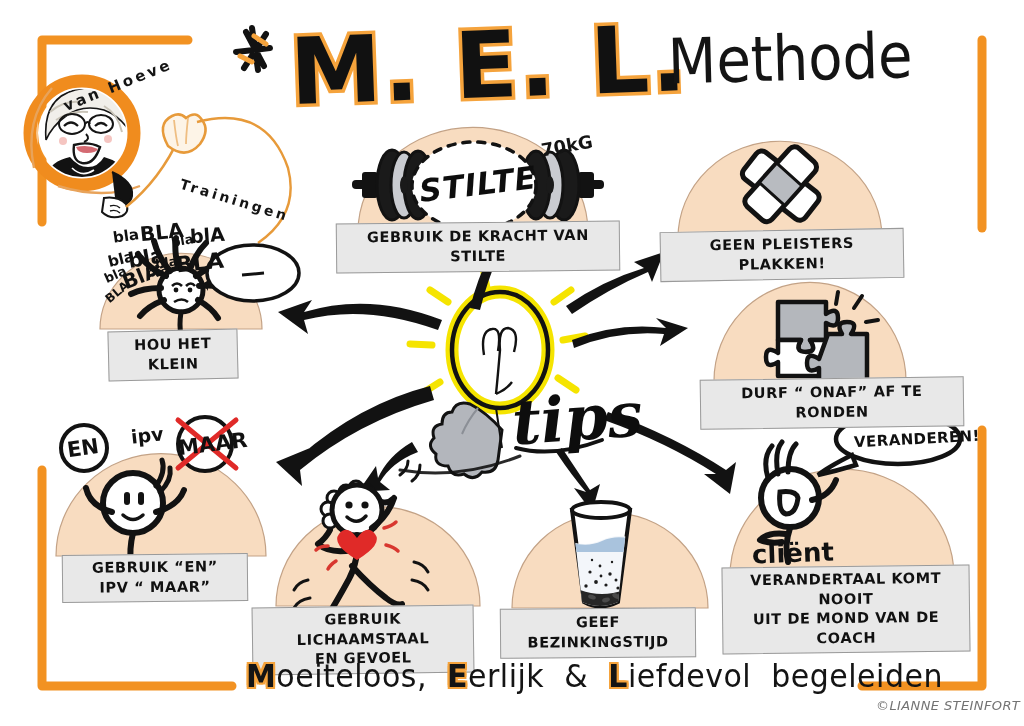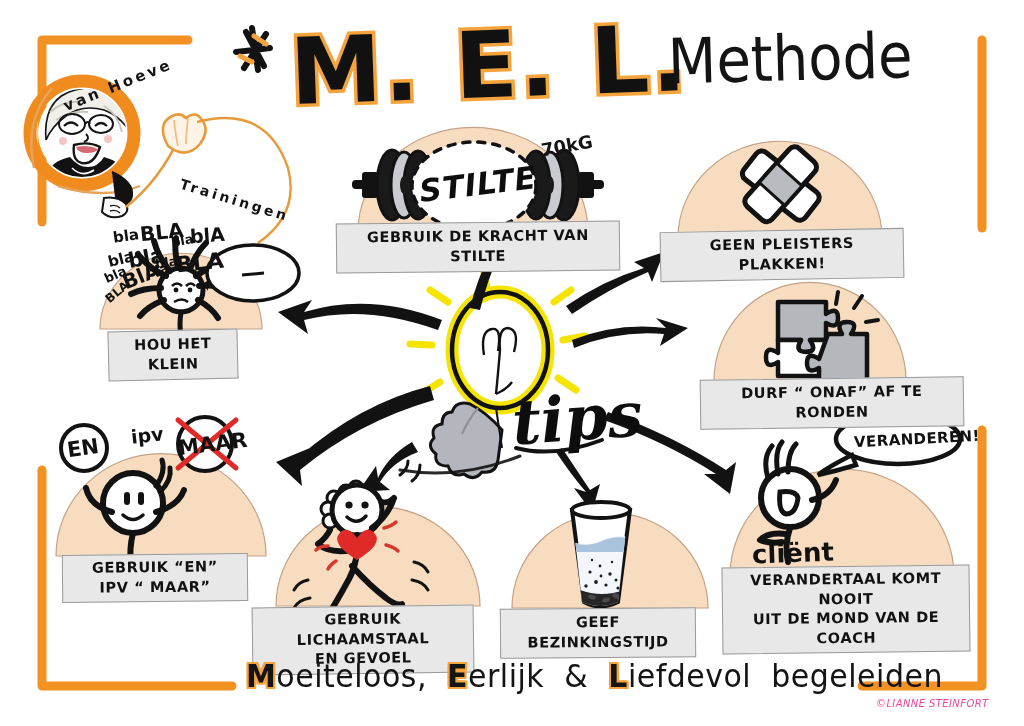--- a/index.html
+++ b/index.html
@@ -52,22 +52,22 @@
     letter-spacing:.5px;
     transform:scale(1,1.08);
   }
   .tagline b{color:#141414;font-weight:700;text-shadow:
       2px 0 0 #F5A33C,-2px 0 0 #F5A33C,0 2px 0 #F5A33C,0 -2px 0 #F5A33C,
       2px 2px 0 #F5A33C,-2px -2px 0 #F5A33C,2px -2px 0 #F5A33C,-2px 2px 0 #F5A33C;}
   .copy{
     position:absolute;
     font-family:"DejaVu Sans",sans-serif;
     font-style:italic;
-    font-size:10px;
-    color:#ec4899;
+    font-size:13px;
+    color:#737373;
     letter-spacing:.4px;
   }
   .tips-word{
     position:absolute;
     font-family:"DejaVu Serif",serif;
     font-style:italic;
     font-weight:bold;
     font-size:62px;
     color:#0d0d0d;
     transform:rotate(-4deg);

